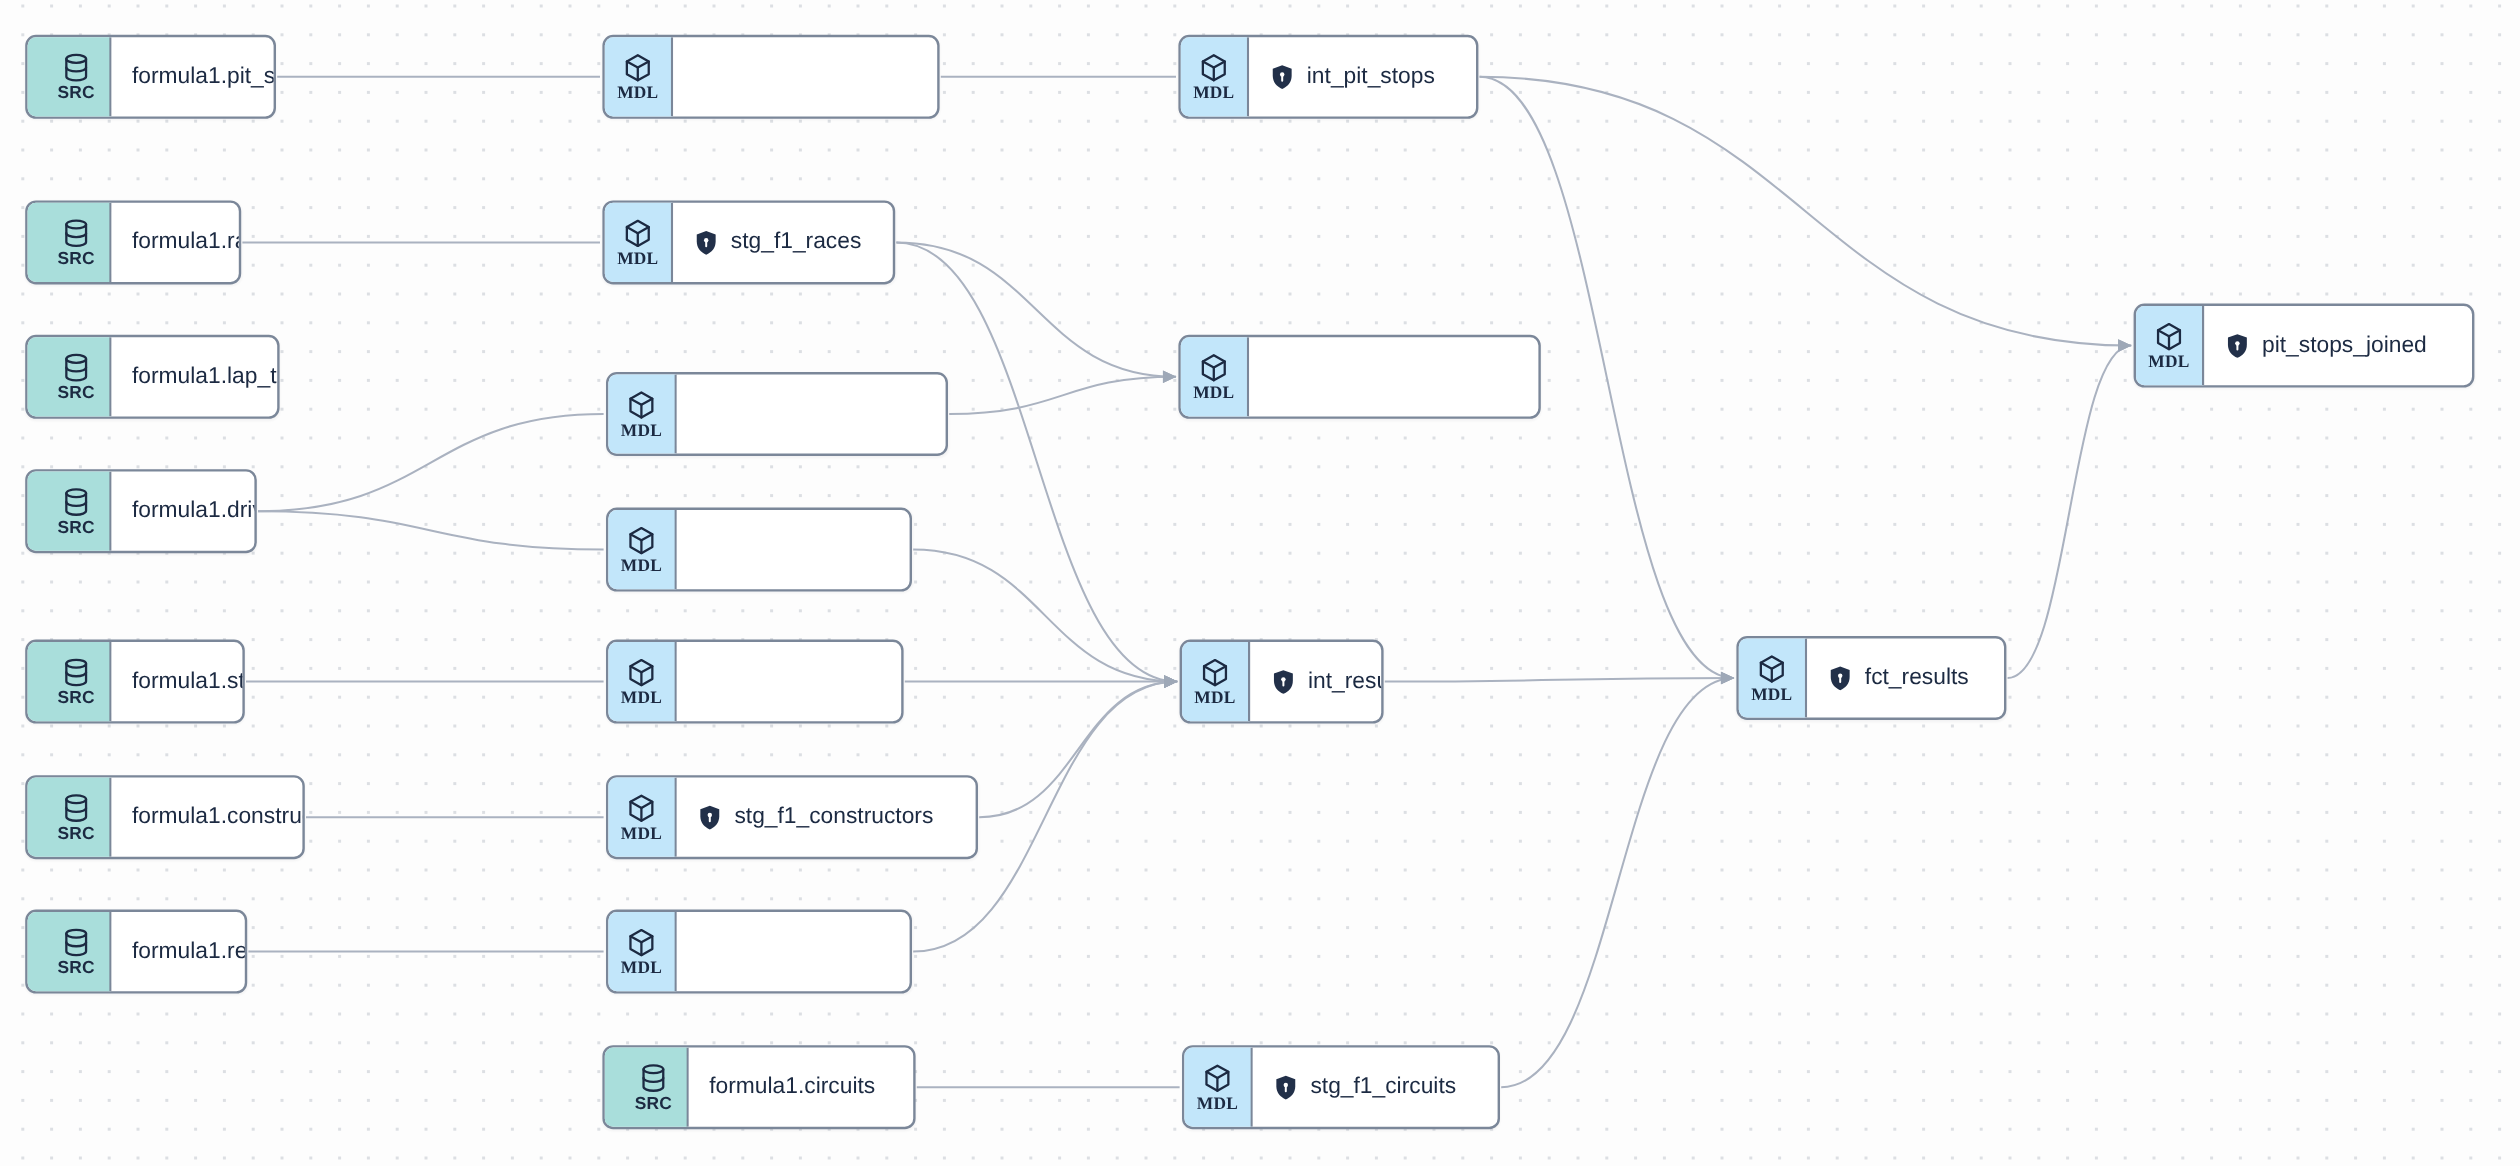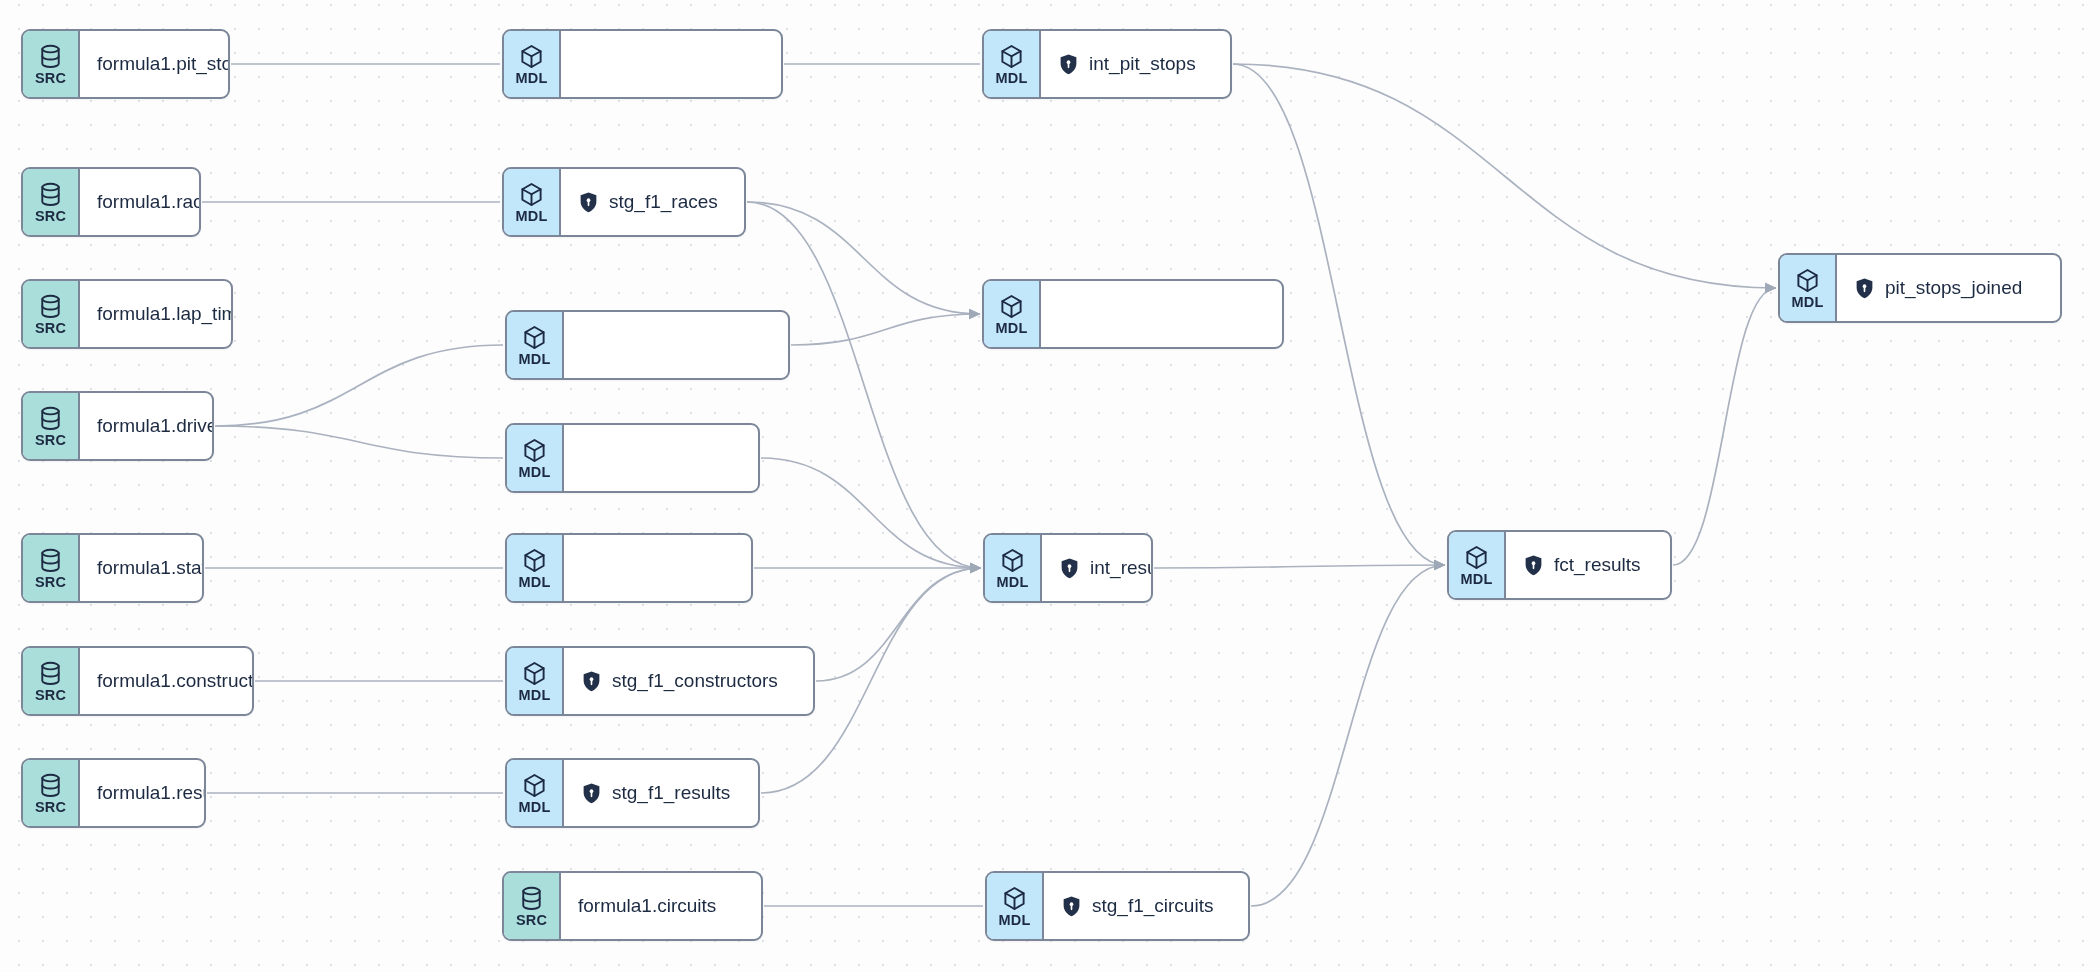--- a/index.html
+++ b/index.html
@@ -44,22 +44,22 @@
     flex: 0 0 55px;
     width: 55px;
     border-right: 2px solid #7b8799;
     border-radius: 7px 0 0 7px;
     display: flex;
     flex-direction: column;
     align-items: center;
     justify-content: center;
     gap: 1px;
   }
-  .node.type-SRC .icon-section { background: #a9dedb; }
-  .node.type-MDL .icon-section { background: #c2e6fa; }
+  .node.type-SRC .icon-section { background: #a9dedb; padding-left: 13px; }
+  .node.type-MDL .icon-section { background: #c2e6fa; font-family: Liberation Serif, serif; }
   .node .type-label {
     font-size: 14.5px;
     font-weight: 700;
     line-height: 1;
     color: #1c2a42;
     letter-spacing: 0.2px;
   }
   .node .glyph {
     width: 27px;
     height: 27px;
@@ -301,28 +301,20 @@
       </div>
       <div class="node type-MDL" style="left: 505px; top: 758px; width: 255px;">
         <div class="icon-section">
           <svg viewBox="0 0 24 24" class="glyph">
             <path d="M12 2.7 L20.1 7.3 V16.7 L12 21.3 L3.9 16.7 V7.3 Z" fill="none" stroke="#1c2a42" stroke-width="1.7" stroke-linecap="round" stroke-linejoin="round"></path>
             <path d="M3.9 7.3 L12 11.8 L20.1 7.3" fill="none" stroke="#1c2a42" stroke-width="1.7" stroke-linecap="round" stroke-linejoin="round"></path>
             <path d="M12 11.8 V21.3" fill="none" stroke="#1c2a42" stroke-width="1.7" stroke-linecap="round" stroke-linejoin="round"></path>
           </svg>
           <span class="type-label">MDL</span>
         </div>
-        <div class="body">
-          <svg viewBox="0 0 24 26" class="shield">
-            <path d="M12 1.5 L21 4.8 V11.5 c0 6.2 -3.9 10.4 -9 12.6 C6.9 21.9 3 17.7 3 11.5 V4.8 Z" fill="#223049"></path>
-            <circle cx="12" cy="10.3" r="2.1" fill="#ffffff"></circle>
-            <path d="M12 12.2 V16.2" stroke="#ffffff" stroke-width="1.9" stroke-linecap="round"></path>
-          </svg>
-          <span class="node-label">stg_f1_results</span>
-        </div>
       </div>
       <div class="node type-MDL" style="left: 985px; top: 871px; width: 265px;">
         <div class="icon-section">
           <svg viewBox="0 0 24 24" class="glyph">
             <path d="M12 2.7 L20.1 7.3 V16.7 L12 21.3 L3.9 16.7 V7.3 Z" fill="none" stroke="#1c2a42" stroke-width="1.7" stroke-linecap="round" stroke-linejoin="round"></path>
             <path d="M3.9 7.3 L12 11.8 L20.1 7.3" fill="none" stroke="#1c2a42" stroke-width="1.7" stroke-linecap="round" stroke-linejoin="round"></path>
             <path d="M12 11.8 V21.3" fill="none" stroke="#1c2a42" stroke-width="1.7" stroke-linecap="round" stroke-linejoin="round"></path>
           </svg>
           <span class="type-label">MDL</span>
         </div>

